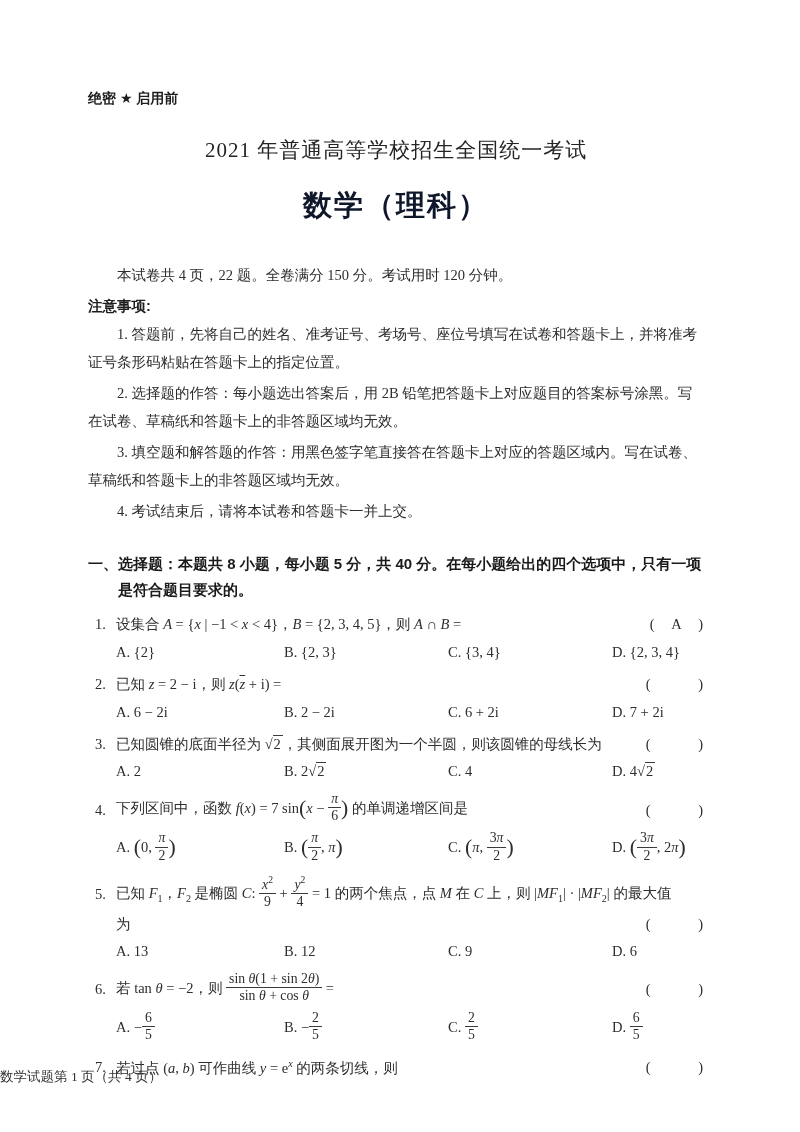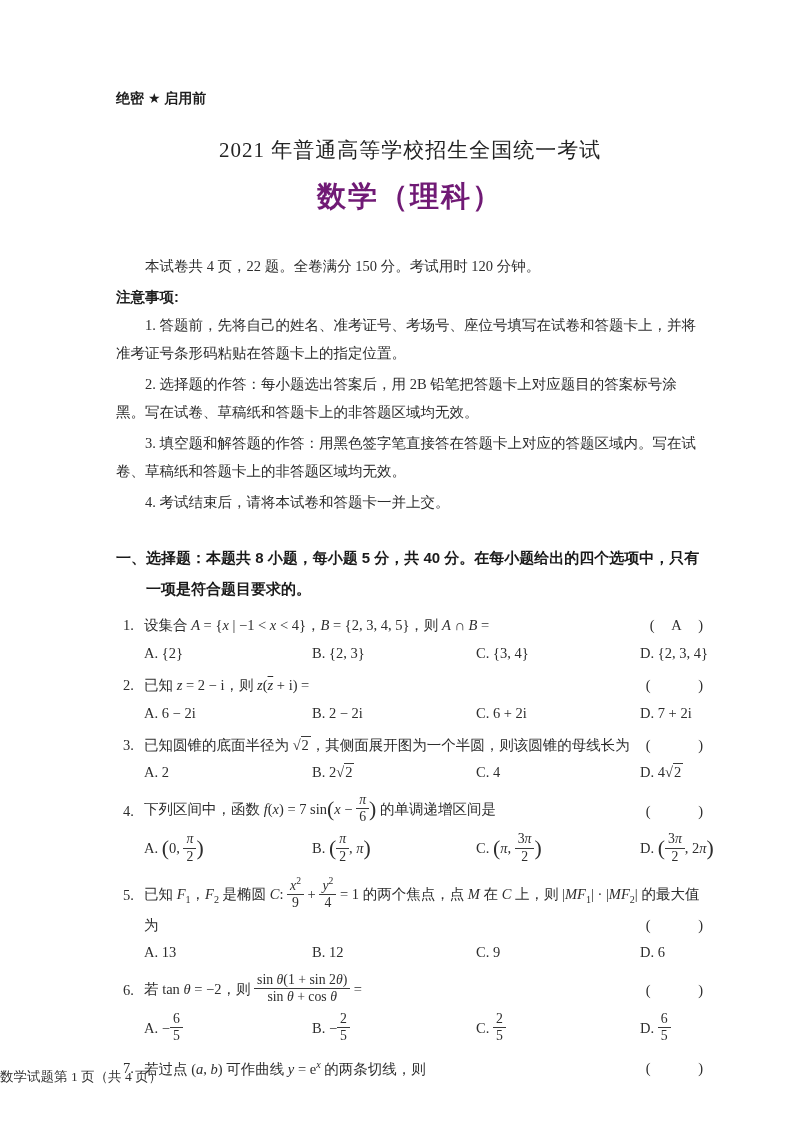--- a/index.html
+++ b/index.html
@@ -1,30 +1,30 @@
 <!DOCTYPE html>
 <html><head>
 <meta charset="utf-8">
 <style>
   html,body{margin:0;padding:0;background:#ffffff;}
   .page{
     width:800px;height:1132px;box-sizing:border-box;position:relative;
     background:#ffffff;color:#2d2d2d;overflow:hidden;
-    padding:88px 96px 0 116px;
+    padding:88px 96px 0 88px;
     font-family:"Liberation Serif","DejaVu Serif",serif;
     font-size:14.5px;line-height:1.55;
   }
   .secrecy{font-weight:bold;font-size:14px;font-family:"Liberation Sans","DejaVu Sans",sans-serif;color:#1e1e1e;}
   .title1{text-align:center;font-size:21px;margin-top:24px;letter-spacing:1px;color:#242424;}
-  .title2{text-align:center;font-size:29px;font-weight:bold;margin-top:8px;letter-spacing:2px;
-          font-family:"Liberation Sans","DejaVu Sans",sans-serif;color:#701a75;}
+  .title2{text-align:center;font-size:29px;font-weight:bold;margin-top:17px;letter-spacing:2px;
+          font-family:"Liberation Sans","DejaVu Sans",sans-serif;color:#0f172a;}
   .intro{margin-top:36px;text-indent:2em;}
   .notice-h{margin-top:8px;font-weight:bold;font-family:"Liberation Sans","DejaVu Sans",sans-serif;color:#1e1e1e;}
   .notice-p{margin:3px 0 0 0;text-indent:2em;line-height:28px;}
-  .section-h{margin-top:26px;font-weight:bold;line-height:31px;font-size:15px;
+  .section-h{margin-top:26px;font-weight:bold;line-height:26px;font-size:15px;
              padding-left:2em;text-indent:-2em;
              font-family:"Liberation Sans","DejaVu Sans",sans-serif;color:#1a1a1a;}
   .question{margin-top:10px;}
   .q-row{display:flex;align-items:center;}
   .q-num{flex:none;width:28px;padding-left:7px;box-sizing:border-box;}
   .q-stem{flex:1 1 auto;}
   .q-cont{margin-left:28px;display:flex;align-items:center;}
   .q-bracket{flex:none;margin-left:10px;letter-spacing:1px;white-space:pre;}
   .q-options{display:grid;grid-template-columns:153px 149px 149px auto;
              margin:5px 0 0 28px;align-items:center;gap:15px;}

